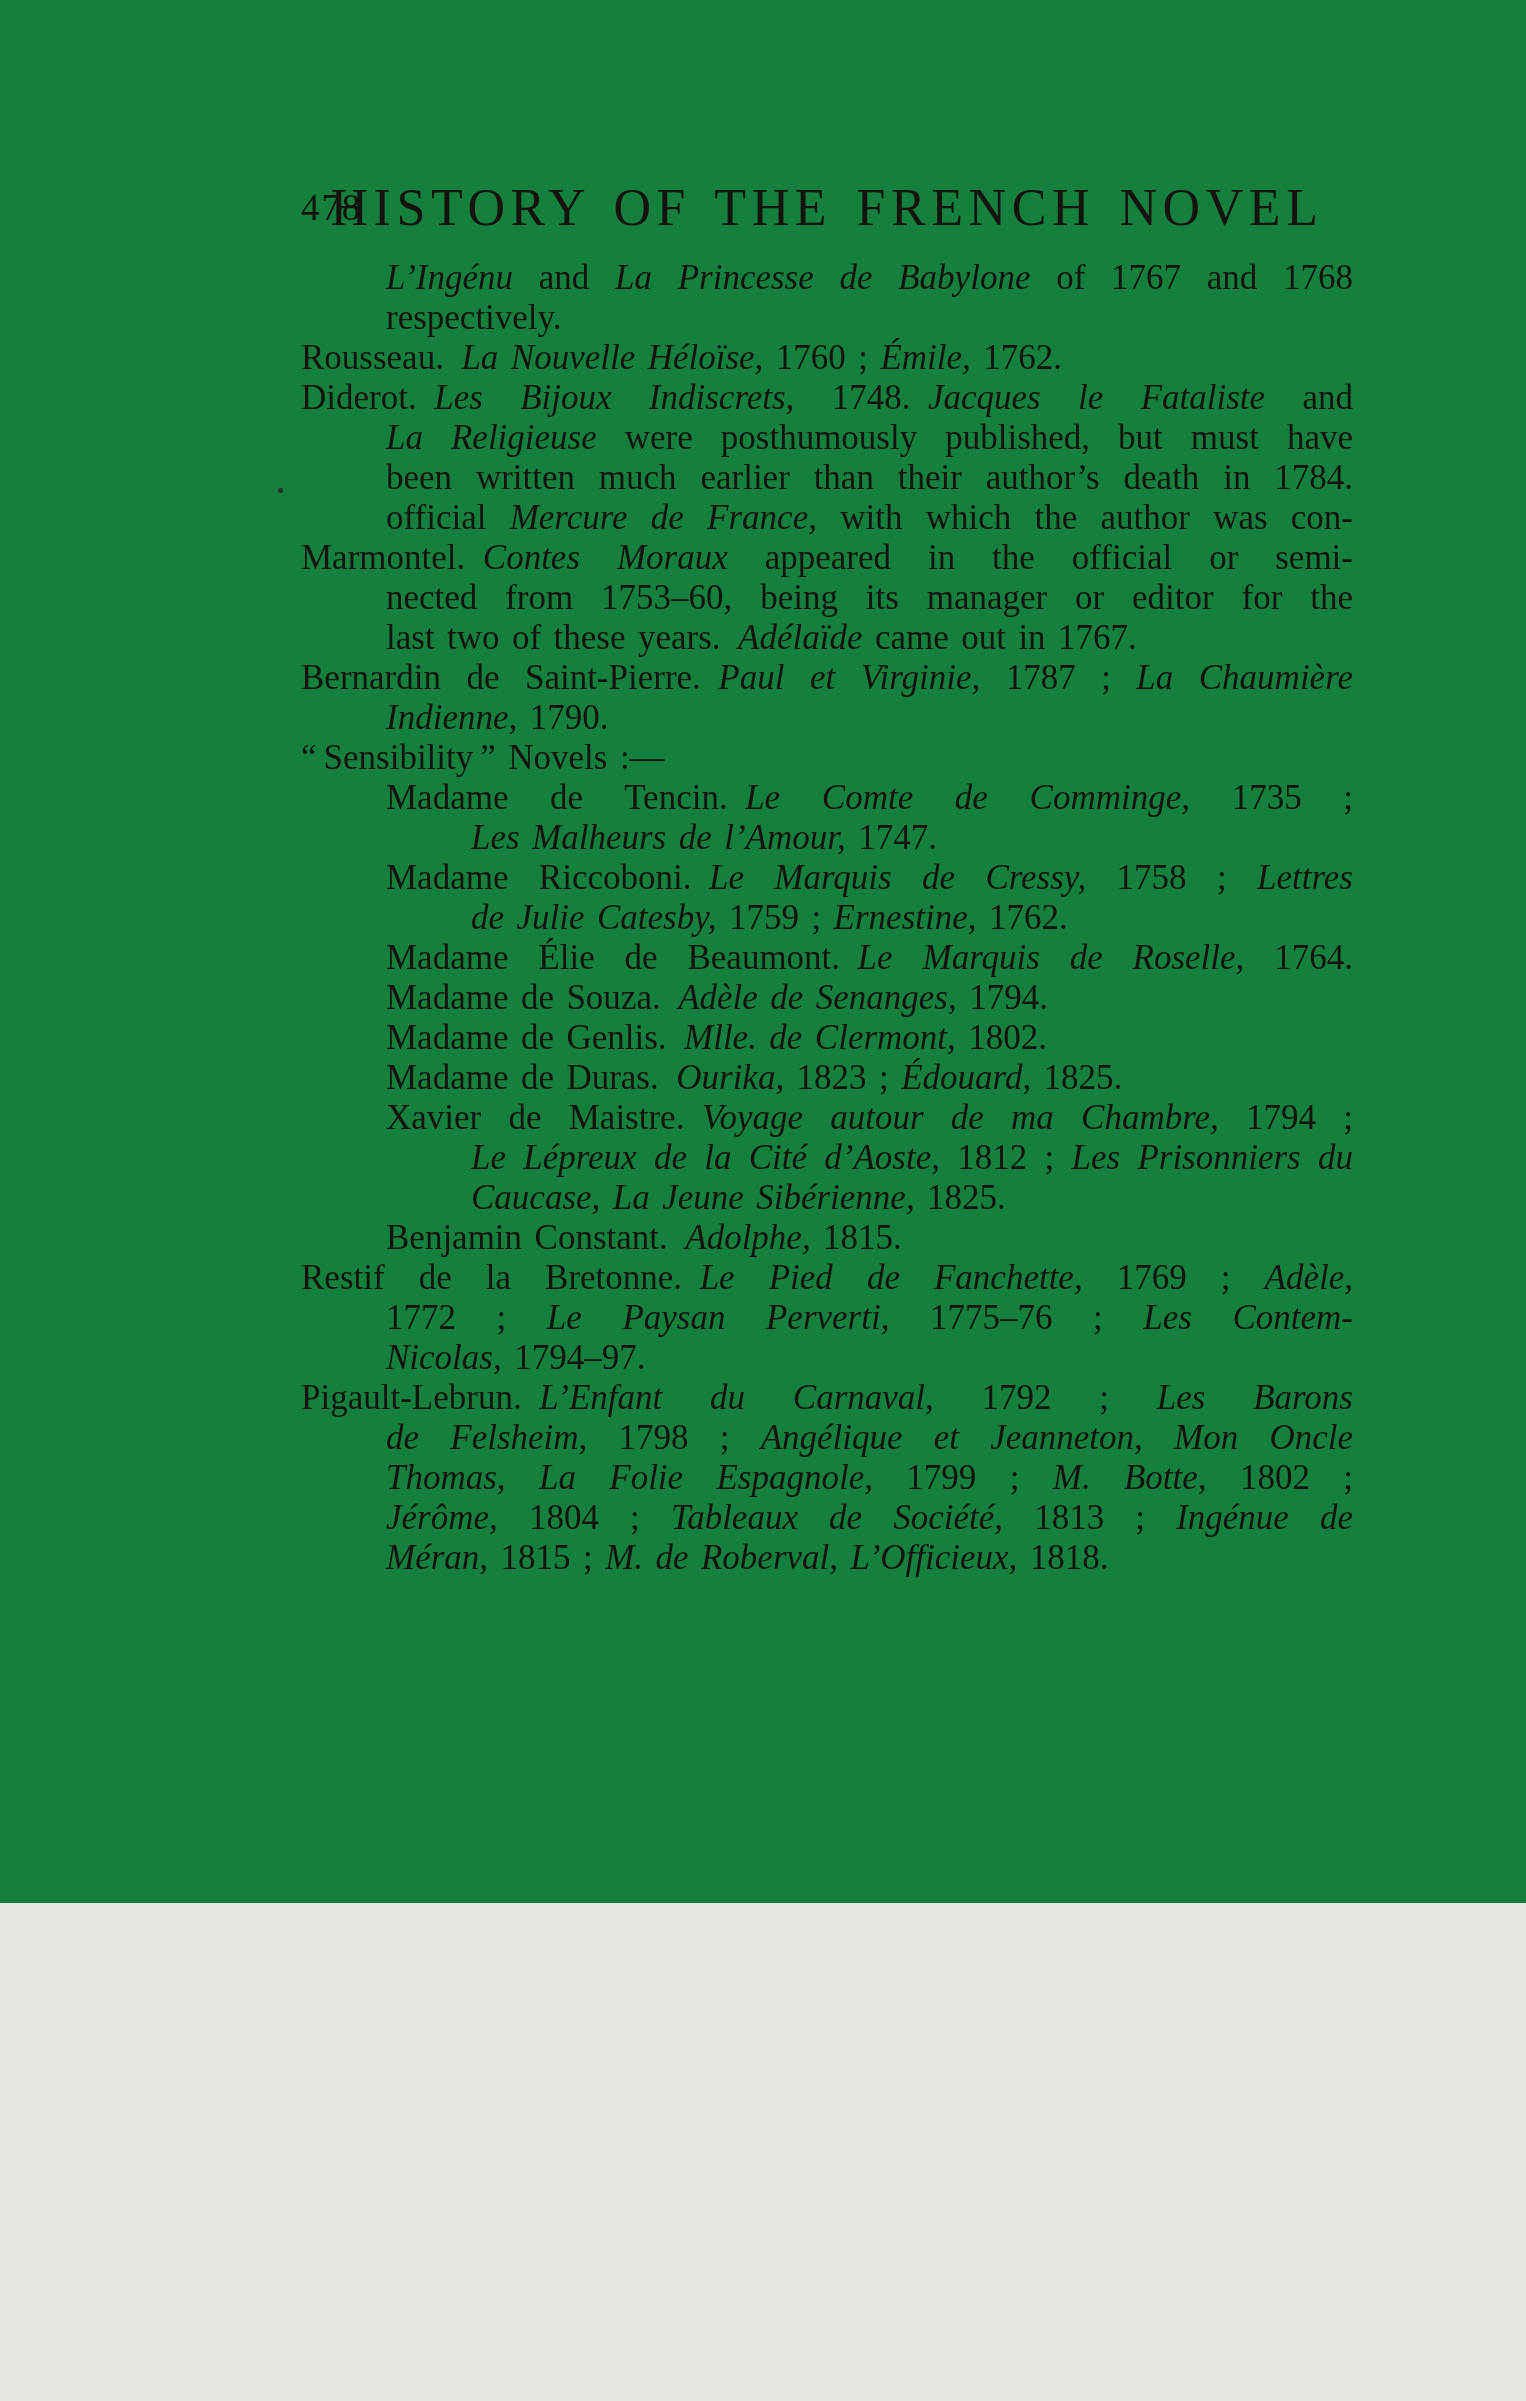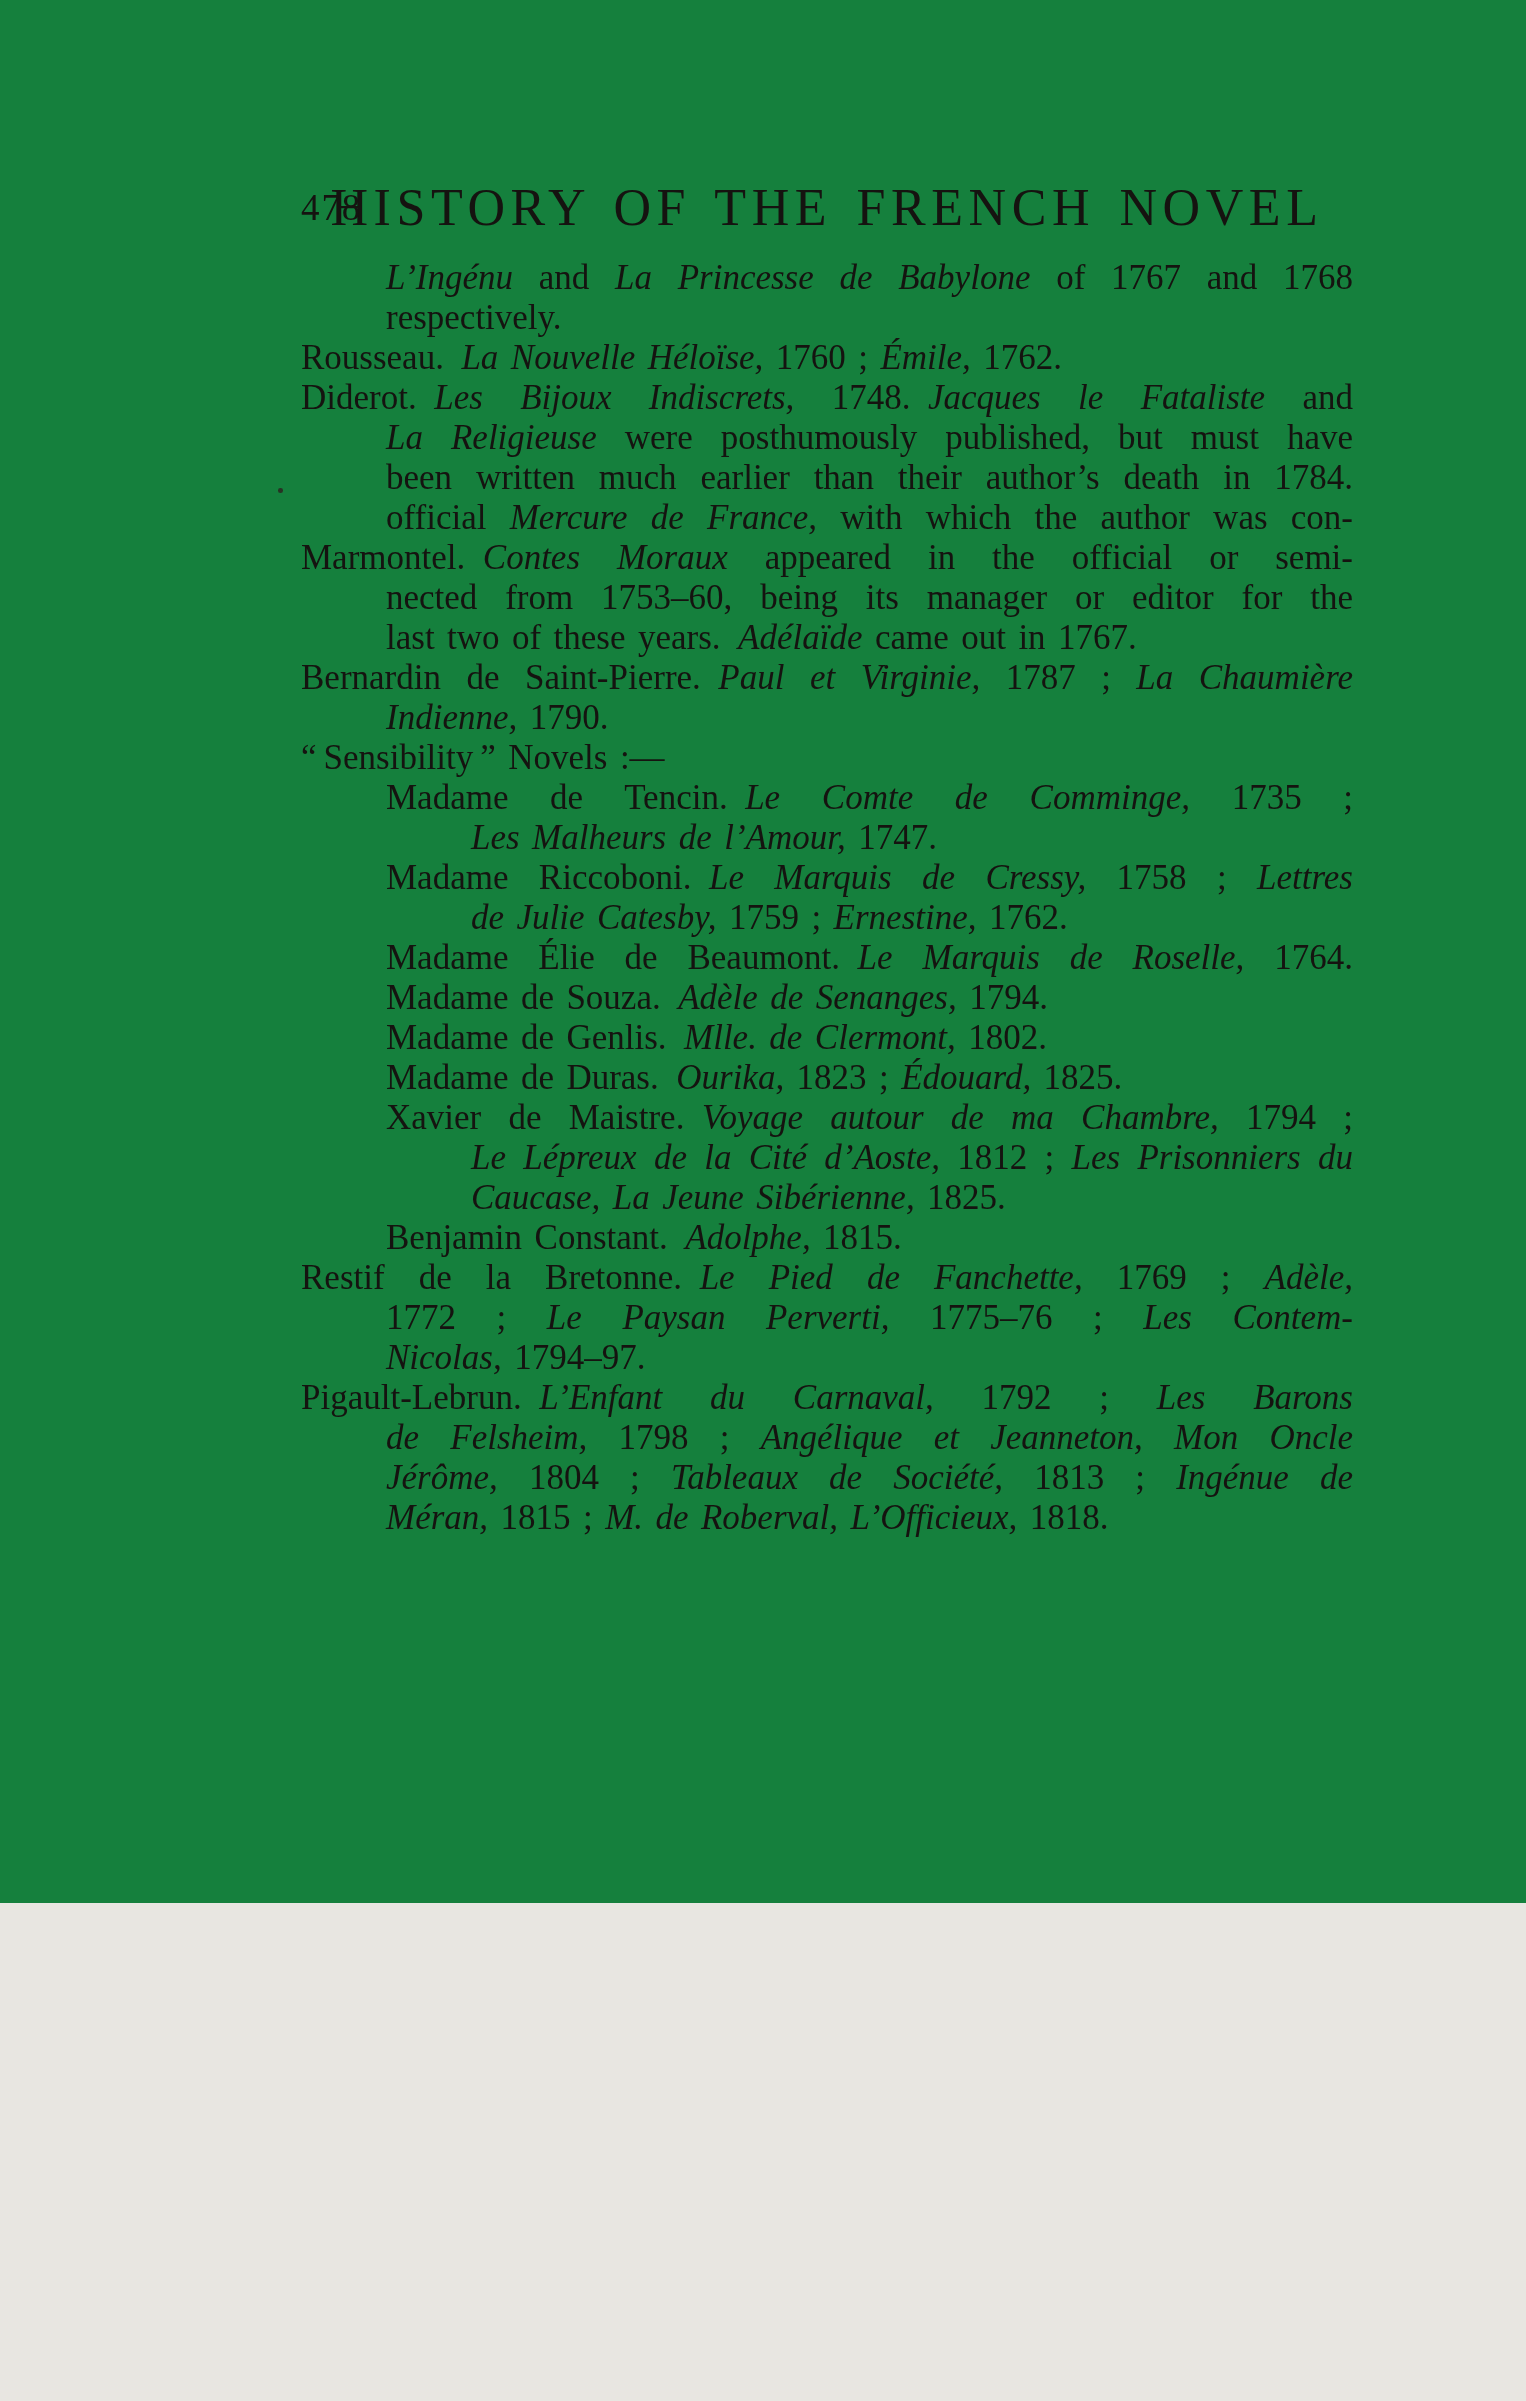--- a/index.html
+++ b/index.html
@@ -69,20 +69,21 @@
       <div class="line ind1">Madame de Duras. <i>Ourika,</i> 1823 ; <i>Édouard,</i> 1825.</div>
       <div class="line ind1 just">Xavier de Maistre. <i>Voyage autour de ma Chambre,</i> 1794 ;</div>
       <div class="line ind2 just"><i>Le Lépreux de la Cité d’Aoste,</i> 1812 ; <i>Les Prisonniers du</i></div>
       <div class="line ind2"><i>Caucase, La Jeune Sibérienne,</i> 1825.</div>
       <div class="line ind1">Benjamin Constant. <i>Adolphe,</i> 1815.</div>
       <div class="line ind0 just">Restif de la Bretonne. <i>Le Pied de Fanchette,</i> 1769 ; <i>Adèle,</i></div>
       <div class="line ind1 just">1772 ; <i>Le Paysan Perverti,</i> 1775–76 ; <i>Les Contem-</i></div>
       <div class="line ind1"><i>Nicolas,</i> 1794–97.</div>
       <div class="line ind0 just">Pigault-Lebrun. <i>L’Enfant du Carnaval,</i> 1792 ; <i>Les Barons</i></div>
       <div class="line ind1 just"><i>de Felsheim,</i> 1798 ; <i>Angélique et Jeanneton, Mon Oncle</i></div>
+      <div class="line ind1 just"><i>Thomas, La Folie Espagnole,</i> 1799 ; <i>M. Botte,</i> 1802 ;</div>
       <div class="line ind1 just"><i>Jérôme,</i> 1804 ; <i>Tableaux de Société,</i> 1813 ; <i>Ingénue de</i></div>
       <div class="line ind1"><i>Méran,</i> 1815 ; <i>M. de Roberval, L’Officieux,</i> 1818.</div>
     </div>
 <div class="speck" style="left: 278px; top: 488px; width: 4.6px; height: 4.6px;"></div>
     <div class="speck" style="left: 693px; top: 1982px; width: 5.6px; height: 4.6px;"></div>
     <div class="speck" style="left: 688px; top: 1995px; width: 4.6px; height: 3.7px;"></div>
   </div>
 
 
 </body></html>

